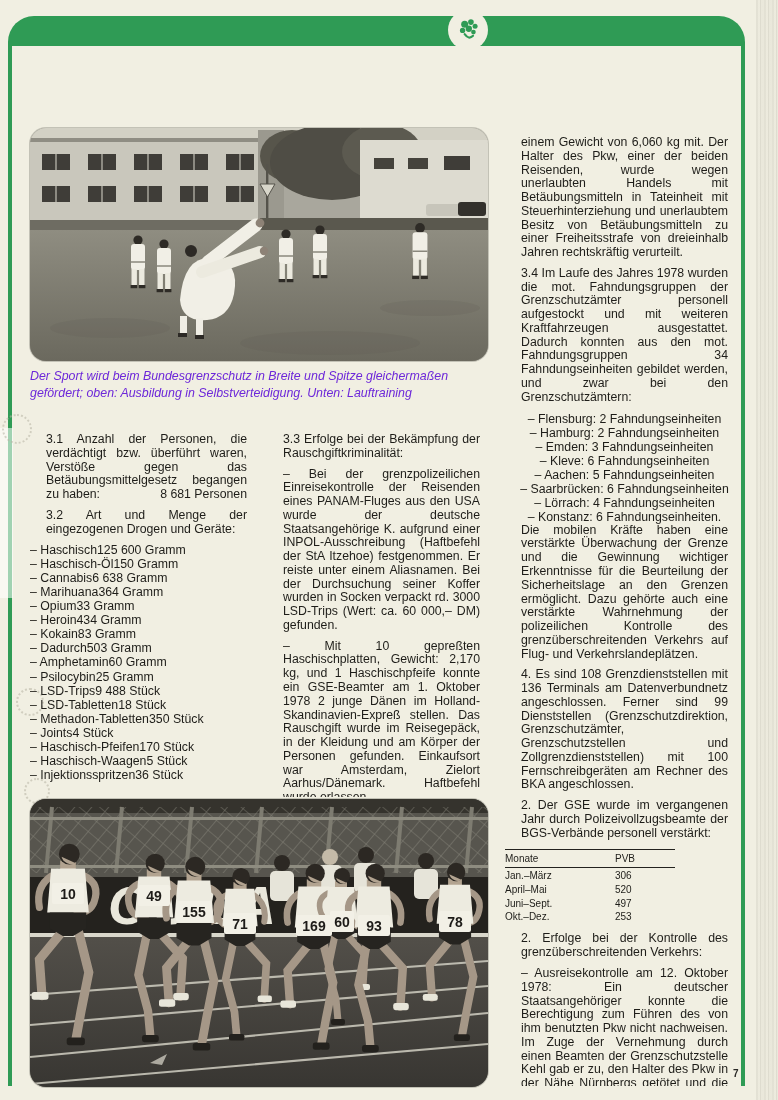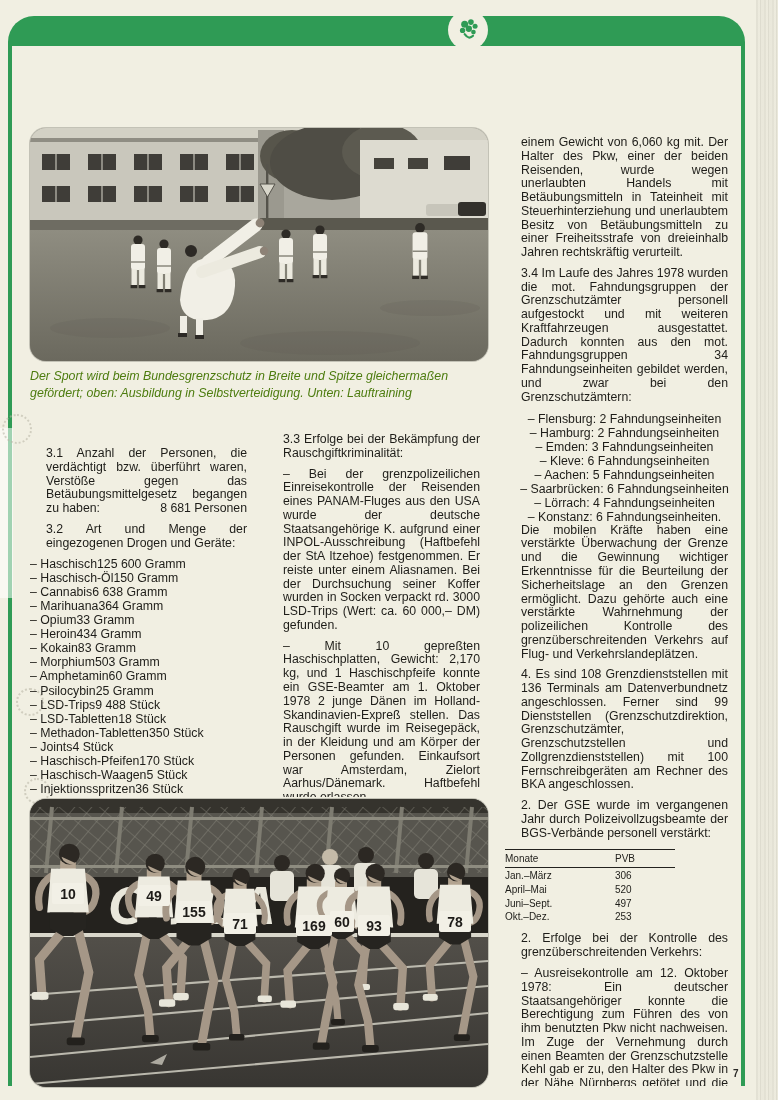--- a/index.html
+++ b/index.html
@@ -37,28 +37,28 @@
     position:absolute;left:30px;width:458px;border-radius:16px;overflow:hidden;
     background:#8e8c80;z-index:2;box-shadow:0 0 0 1px rgba(60,58,50,.25);
   }
   .photo-top{top:128px;height:233px;}
   .photo-bottom{top:799px;height:288px;}
   .photo svg{display:block;width:100%;height:100%;}
   svg text{font-family:"Liberation Sans",sans-serif;}
   
   .caption{
     position:absolute;left:30px;top:368px;width:466px;
-    font-style:italic;font-size:12.4px;line-height:1.35;color:#4d7c0f;text-align:left;
+    font-style:italic;font-size:12.4px;line-height:1.35;color:#6d28d9;text-align:left;
   }
   
   .col{
     position:absolute;font-size:12.3px;line-height:1.12;text-align:justify;overflow:hidden;z-index:1;
   }
   .col p{margin:0 16px 7px;}
-  .col-1{left:30px;top:447px;width:233px;height:362px;}
+  .col-1{left:30px;top:433px;width:233px;height:362px;}
   .col-2{left:267px;top:433px;width:229px;height:364px;}
   .col-3{left:505px;top:136px;width:239px;height:950px;}
   .pv{float:right;}
   .kv{display:flex;line-height:1.14;}
   .kv .v{white-space:nowrap;}
   .unit-line{line-height:1.14;text-align:center;}
   .mt6{margin-top:6px;}
   
   table.pvb{
     border-collapse:collapse;margin:8px 0 10px;width:170px;
@@ -235,21 +235,21 @@
           <span class="k">– Heroin</span>
           <span class="v">434 Gramm</span>
         </div>
 
         <div class="kv">
           <span class="k">– Kokain</span>
           <span class="v">83 Gramm</span>
         </div>
 
         <div class="kv">
-          <span class="k">– Morphium</span>
+          <span class="k">– Dadurch</span>
           <span class="v">503 Gramm</span>
         </div>
 
         <div class="kv">
           <span class="k">– Amphetamin</span>
           <span class="v">60 Gramm</span>
         </div>
 
         <div class="kv">
           <span class="k">– Psilocybin</span>

